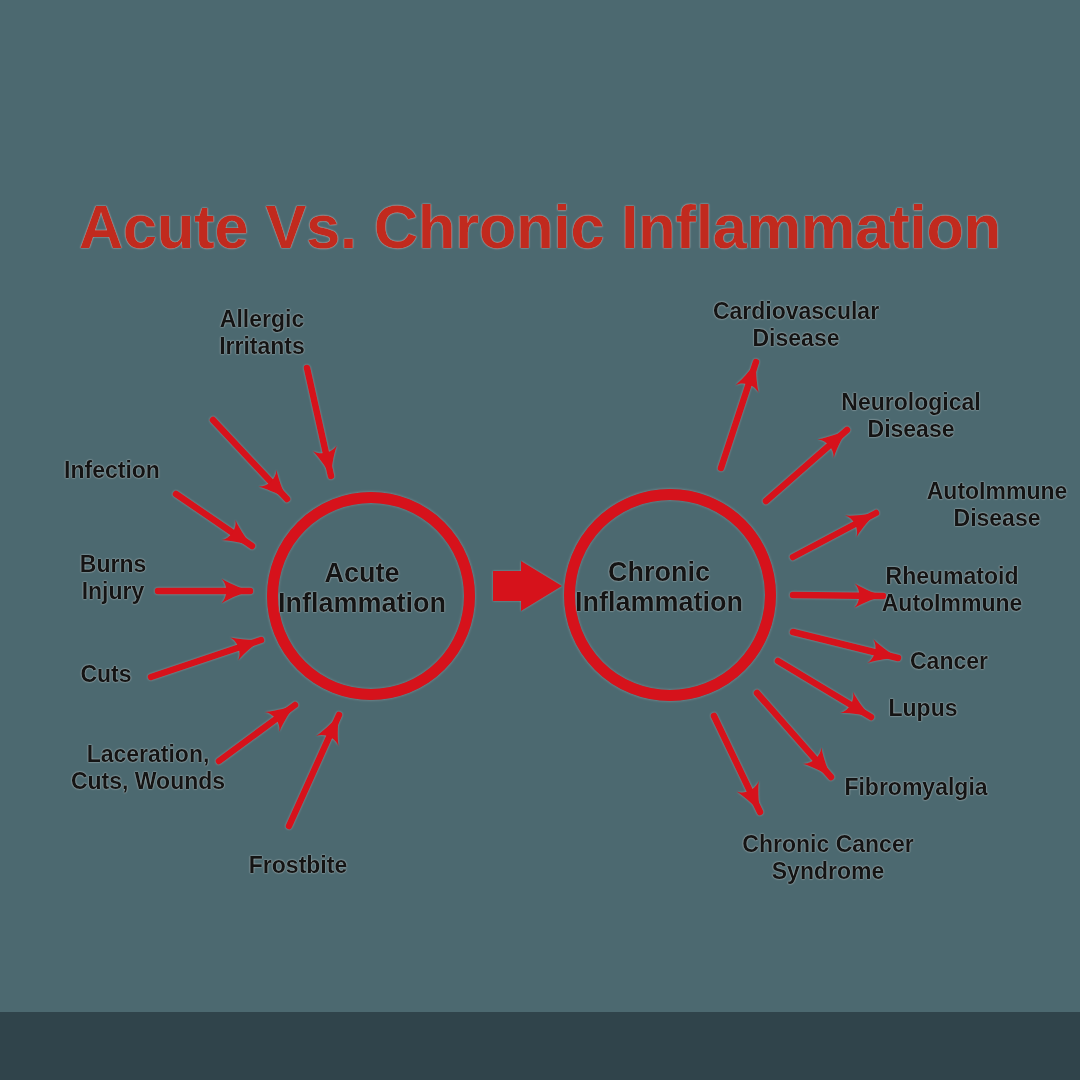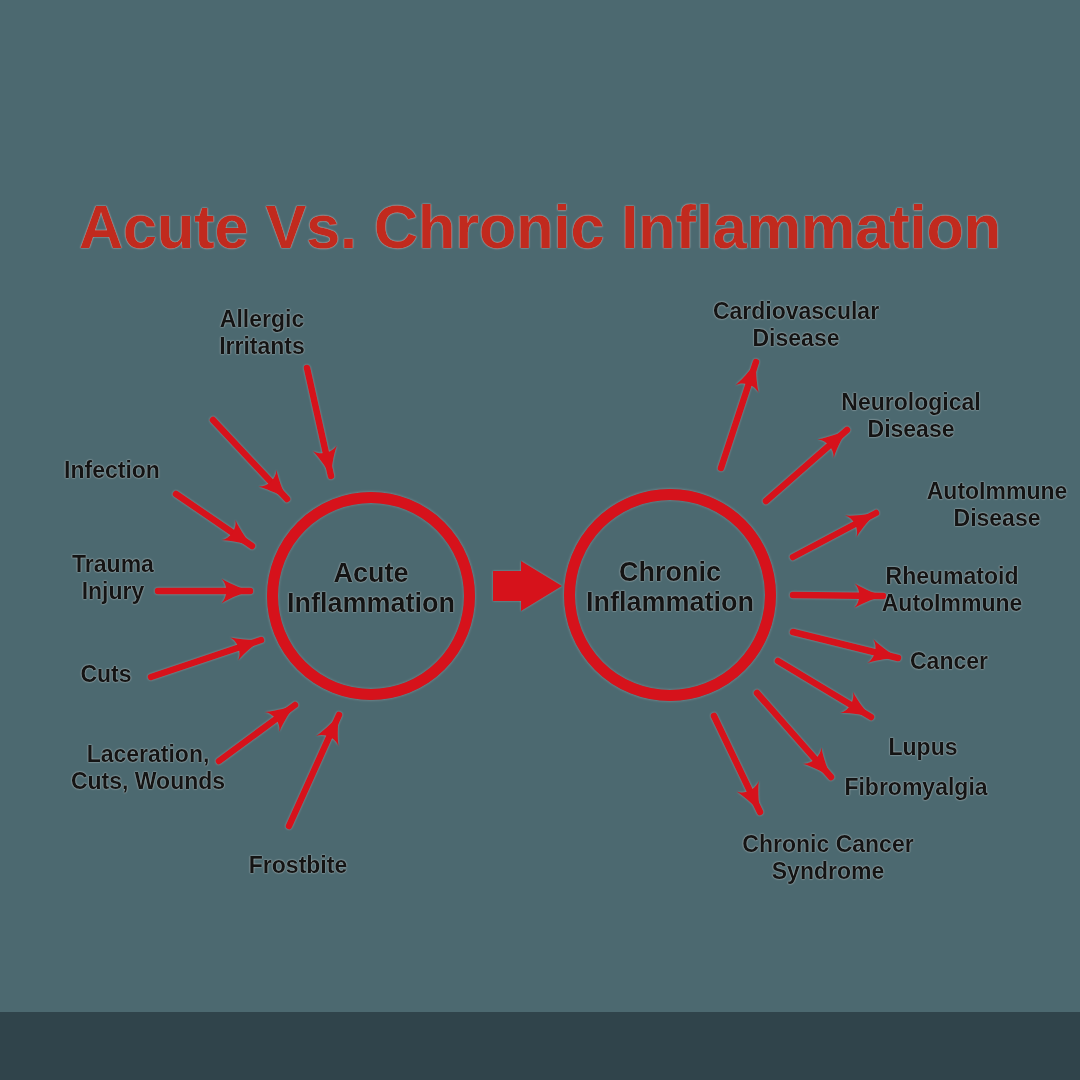--- a/index.html
+++ b/index.html
@@ -15,21 +15,21 @@
     white-space:nowrap;
   }
   .label{
     position:absolute;transform:translateX(-50%);
     text-align:center;color:#141414;font-size:23px;font-weight:bold;
     line-height:27px;white-space:nowrap;
     text-shadow:0 0 2px rgba(255,255,255,.6),0 0 1px rgba(255,255,255,.5);
   }
   .circle{
     position:absolute;border:11px solid #D6121B;border-radius:50%;
-    box-sizing:border-box;display:flex;align-items:center;justify-content:center;
+    box-sizing:border-box;display:flex;align-items:center;justify-content:flex-start;
     box-shadow:0 0 3px rgba(255,255,255,.35), inset 0 0 3px rgba(255,255,255,.3);
   }
   .circle .ctext{
     text-align:center;color:#141414;font-size:27px;font-weight:bold;
     line-height:30px;margin-top:-16px;white-space:nowrap;
     text-shadow:0 0 2px rgba(255,255,255,.6),0 0 1px rgba(255,255,255,.5);
   }
   svg.arrows{
     position:absolute;left:0;top:0;
     filter:drop-shadow(0 0 1px rgba(255,255,255,.35));
@@ -85,21 +85,21 @@
   </div>
 
   <div class="label" style="left:262px;top:306px;">
     <div>Allergic</div>
     <div>Irritants</div>
   </div>
   <div class="label" style="left:112px;top:457px;">
     <div>Infection</div>
   </div>
   <div class="label" style="left:113px;top:551px;">
-    <div>Trauma</div>
+    <div>Burns</div>
     <div>Injury</div>
   </div>
   <div class="label" style="left:106px;top:661px;">
     <div>Cuts</div>
   </div>
   <div class="label" style="left:148px;top:741px;">
     <div>Laceration,</div>
     <div>Cuts, Wounds</div>
   </div>
   <div class="label" style="left:298px;top:834px;margin-top:18px;">
@@ -118,21 +118,21 @@
     <div>AutoImmune</div>
     <div>Disease</div>
   </div>
   <div class="label" style="left:952px;top:563px;">
     <div>Rheumatoid</div>
     <div>AutoImmune</div>
   </div>
   <div class="label" style="left:949px;top:648px;">
     <div>Cancer</div>
   </div>
-  <div class="label" style="left:923px;top:734px;">
+  <div class="label" style="left:923px;top:695px;">
     <div>Lupus</div>
   </div>
   <div class="label" style="left:916px;top:774px;">
     <div>Fibromyalgia</div>
   </div>
   <div class="label" style="left:828px;top:831px;">
     <div>Chronic Cancer</div>
     <div>Syndrome</div>
   </div>
 

